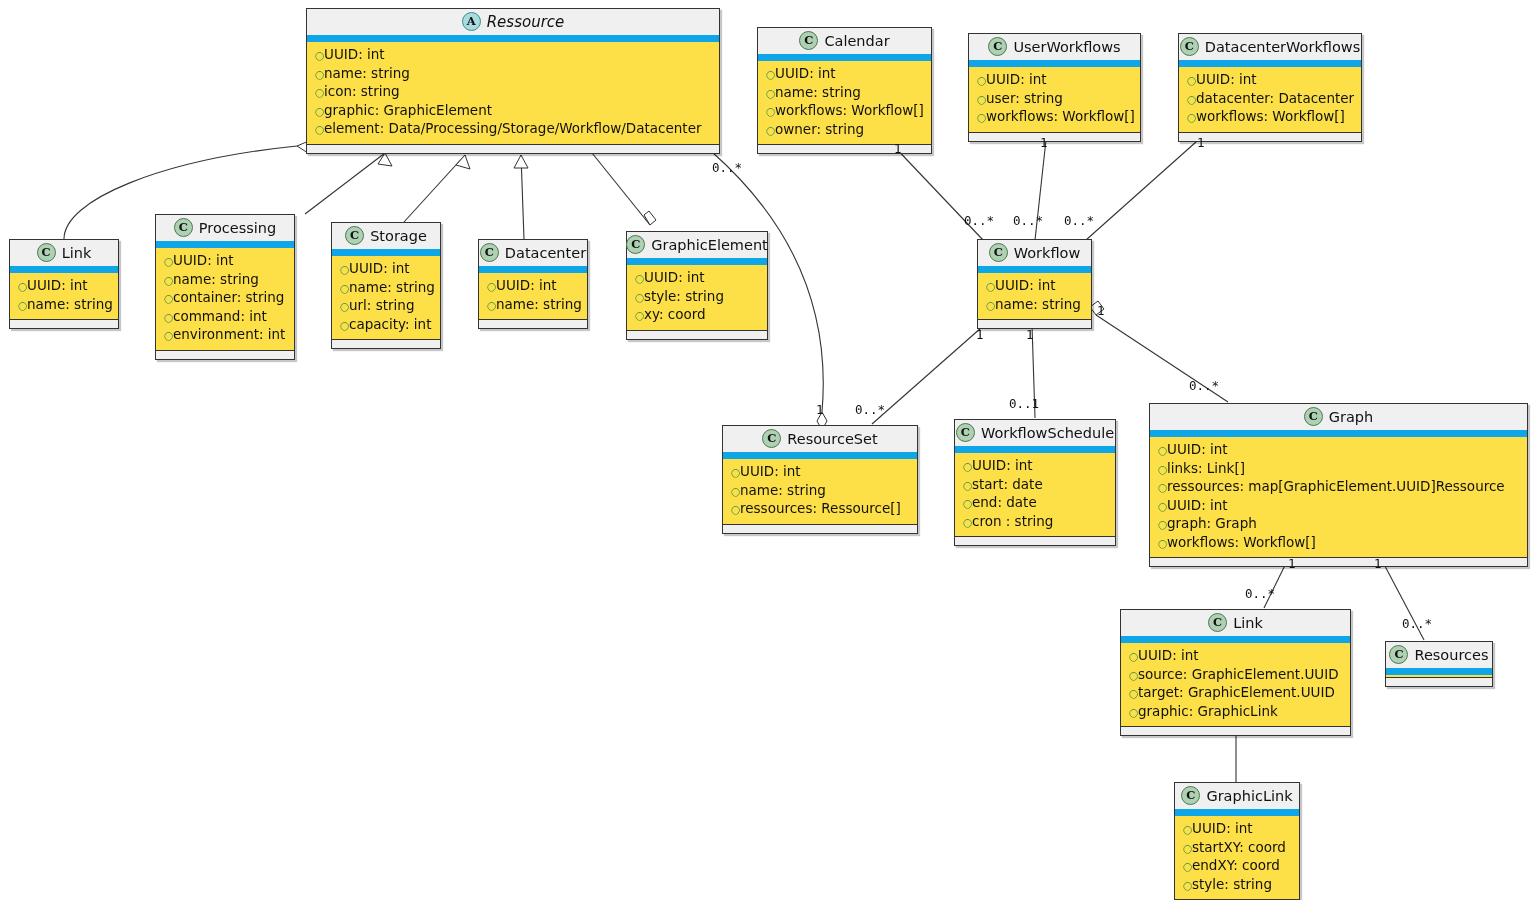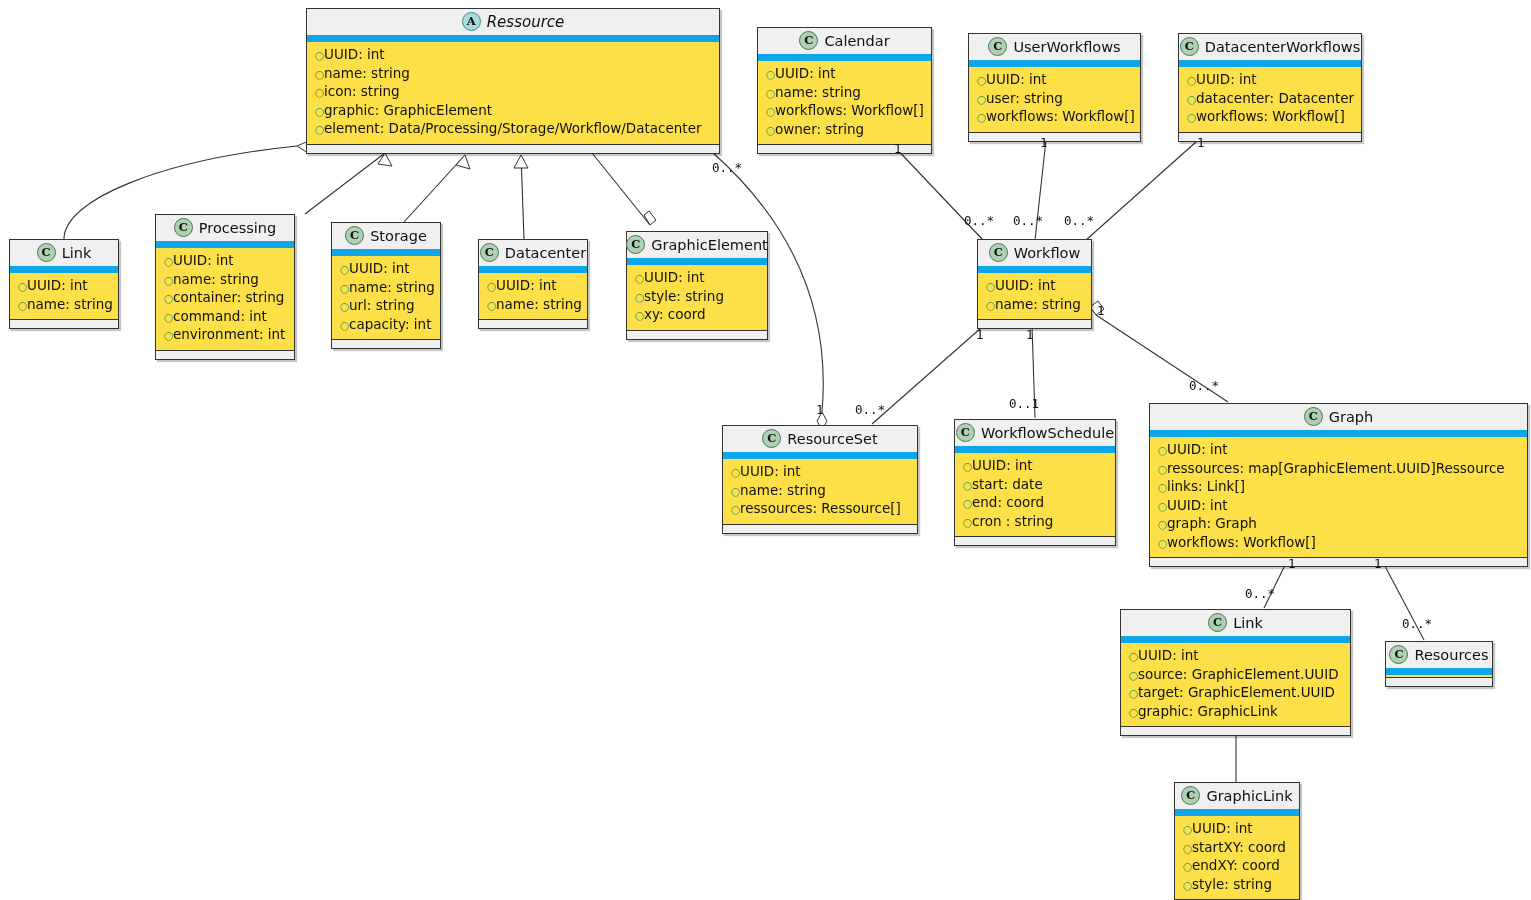--- a/index.html
+++ b/index.html
@@ -331,35 +331,35 @@
   </div>
 
   <div class="uml-class" style="left:954px; top:419px; width:162px;">
     <div class="uml-header">
       <span class="stereo">C</span>
       <span class="cls-name">WorkflowSchedule</span>
     </div>
     <div class="uml-attrs">
       <div class="attr"><span class="vis">○</span><span>UUID: int</span></div>
       <div class="attr"><span class="vis">○</span><span>start: date</span></div>
-      <div class="attr"><span class="vis">○</span><span>end: coord</span></div>
+      <div class="attr"><span class="vis">○</span><span>end: date</span></div>
       <div class="attr"><span class="vis">○</span><span>cron : string</span></div>
     </div>
     <div class="uml-methods"></div>
   </div>
 
   <div class="uml-class" style="left:1149px; top:403px; width:379px;">
     <div class="uml-header">
       <span class="stereo">C</span>
       <span class="cls-name">Graph</span>
     </div>
     <div class="uml-attrs">
       <div class="attr"><span class="vis">○</span><span>UUID: int</span></div>
+      <div class="attr"><span class="vis">○</span><span>links: Link[]</span></div>
       <div class="attr"><span class="vis">○</span><span>ressources: map[GraphicElement.UUID]Ressource</span></div>
-      <div class="attr"><span class="vis">○</span><span>links: Link[]</span></div>
       <div class="attr"><span class="vis">○</span><span>UUID: int</span></div>
       <div class="attr"><span class="vis">○</span><span>graph: Graph</span></div>
       <div class="attr"><span class="vis">○</span><span>workflows: Workflow[]</span></div>
     </div>
     <div class="uml-methods"></div>
   </div>
 
   <div class="uml-class" style="left:1120px; top:609px; width:231px;">
     <div class="uml-header">
       <span class="stereo">C</span>

